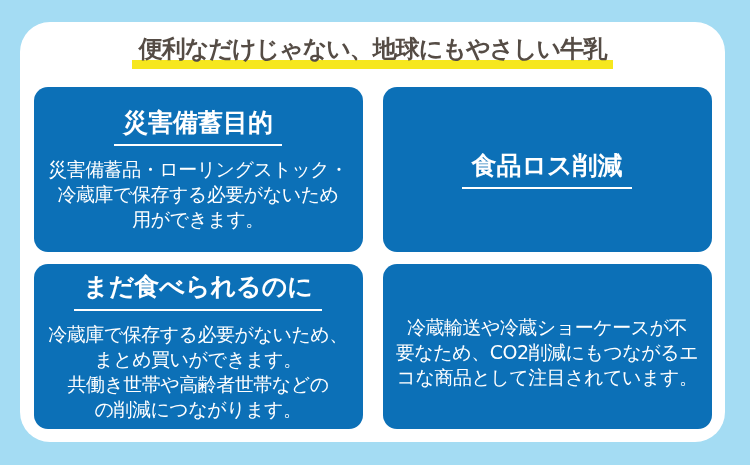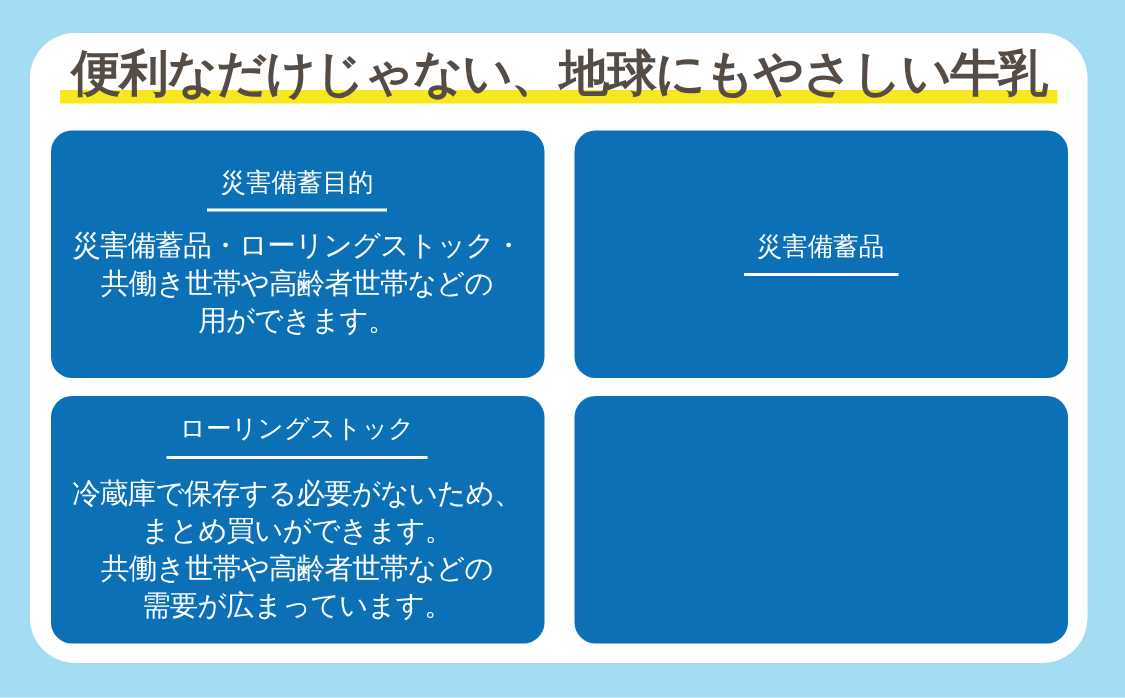--- a/index.html
+++ b/index.html
@@ -42,21 +42,21 @@
     position:absolute;
     left:-7px;right:-7px;
     bottom:1px;
     height:9px;
     background:var(--highlight);
     z-index:0;
   }
   .title-text{
     position:relative;
     z-index:1;
-    font-size:33px;
+    font-size:24px;
     font-weight:900;
     letter-spacing:-1px;
     color:var(--title_text);
     margin-top:40px;
   }
   .grid{
     margin-top:17px;
     display:grid;
     grid-template-columns:329px 329px;
     gap:12px 20px;
@@ -69,22 +69,22 @@
     color:var(--card_text);
     display:flex;
     flex-direction:column;
     align-items:center;
     justify-content:center;
     text-align:center;
     overflow:hidden;
   }
   .card-title{
     display:inline-block;
-    font-size:17px;
-    font-weight:400;
+    font-size:25px;
+    font-weight:700;
     line-height:1.25;
     padding:0 9px 6px 9px;
     border-bottom:2px solid var(--card_text);
     letter-spacing:0;
   }
   .card-body{
     margin-top:11px;
     font-size:19px;
     line-height:25px;
     font-weight:500;
@@ -101,34 +101,37 @@
     <div class="title-wrap">
       <span class="title-highlight"></span>
       <span class="title-text">便利なだけじゃない、地球にもやさしい牛乳</span>
     </div>
 
     <div class="grid">
 
       <div class="card">
         <span class="card-title">災害備蓄目的</span>
         <div class="card-body">災害備蓄品・ローリングストック・
-共働き世帯や高齢者世帯などの
+冷蔵庫で保存する必要がないため
 用ができます。</div>
       </div>
 
       <div class="card">
-        <span class="card-title">災害備蓄品</span>
+        <span class="card-title">食品ロス削減</span>
       </div>
 
       <div class="card">
-        <span class="card-title">ローリングストック</span>
+        <span class="card-title">まだ食べられるのに</span>
         <div class="card-body">冷蔵庫で保存する必要がないため、
 まとめ買いができます。
 共働き世帯や高齢者世帯などの
-需要が広まっています。</div>
+の削減につながります。</div>
       </div>
 
       <div class="card">
+        <div class="card-body">冷蔵輸送や冷蔵ショーケースが不
+要なため、CO2削減にもつながるエ
+コな商品として注目されています。</div>
       </div>
 
     </div>
   </div>
 </div>
 
 </body></html>

